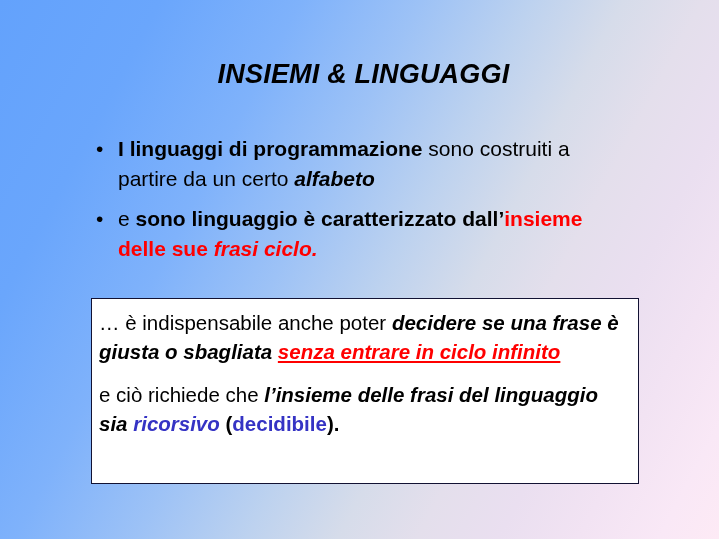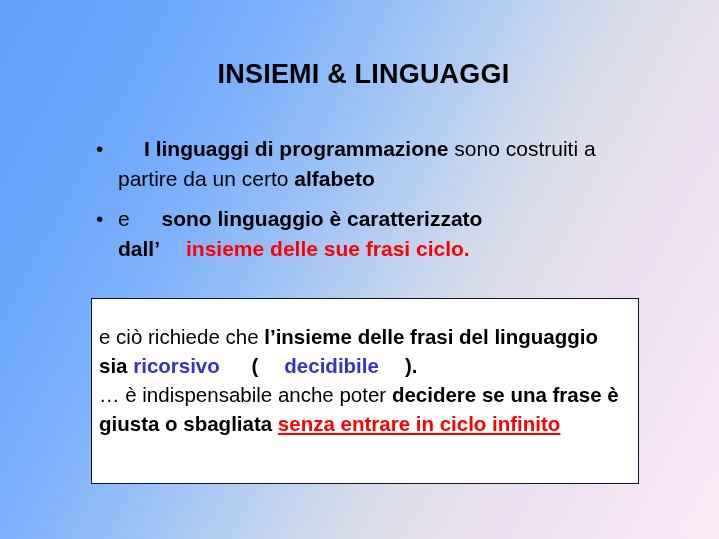--- a/index.html
+++ b/index.html
@@ -40,20 +40,21 @@
     left: 0;
     right: 0;
     top: 58px;
     text-align: center;
     font-size: 27px;
     font-weight: bold;
     color: #000000;
     letter-spacing: 0.2px;
     line-height: 32px;
     padding-left: 8px;
+    font-style: italic;
   }
 
   
   .bullets {
     position: absolute;
     left: 92px;
     top: 134px;
     width: 540px;
   }
   .bullet-row {
@@ -70,22 +71,22 @@
     top: 0px;
     font-size: 21px;
     line-height: 30px;
     color: #000000;
   }
   .bullet-text {
     display: block;
   }
 
   
-  .b   { font-weight: bold; margin-left: 26px; }
-  .bi  { font-weight: bold; }
+  .b   { font-weight: bold; }
+  .bi  { font-weight: bold; font-style: italic; }
   .red { color: #ff0000; }
   .blue{ color: #3533c4; }
   .u-red {
     text-decoration: underline;
     text-decoration-color: #ff0000;
   }
 
   
   .framed-box {
     position: absolute;
@@ -123,19 +124,19 @@
 
     <div class="bullet-row">
       <span class="bullet-dot">•</span>
       <span class="bullet-text"><span>e </span><span class="b">sono linguaggio è caratterizzato dall’</span><span class="b red">insieme delle sue </span><span class="bi red">frasi ciclo.</span></span>
     </div>
 
   </div>
 
   <div class="framed-box">
 
+    <div class="box-para"><span>… è indispensabile anche poter </span><span class="bi">decidere se una frase è giusta o sbagliata </span><span class="bi red u-red">senza entrare in ciclo infinito</span></div>
+
     <div class="box-para second"><span>e ciò richiede che </span><span class="bi">l’insieme delle frasi del linguaggio sia </span><span class="bi blue">ricorsivo</span><span class="b"> (</span><span class="b blue">decidibile</span><span class="b">).</span></div>
-
-    <div class="box-para"><span>… è indispensabile anche poter </span><span class="bi">decidere se una frase è giusta o sbagliata </span><span class="bi red u-red">senza entrare in ciclo infinito</span></div>
 
   </div>
 
 </div>
 
 </body></html>

